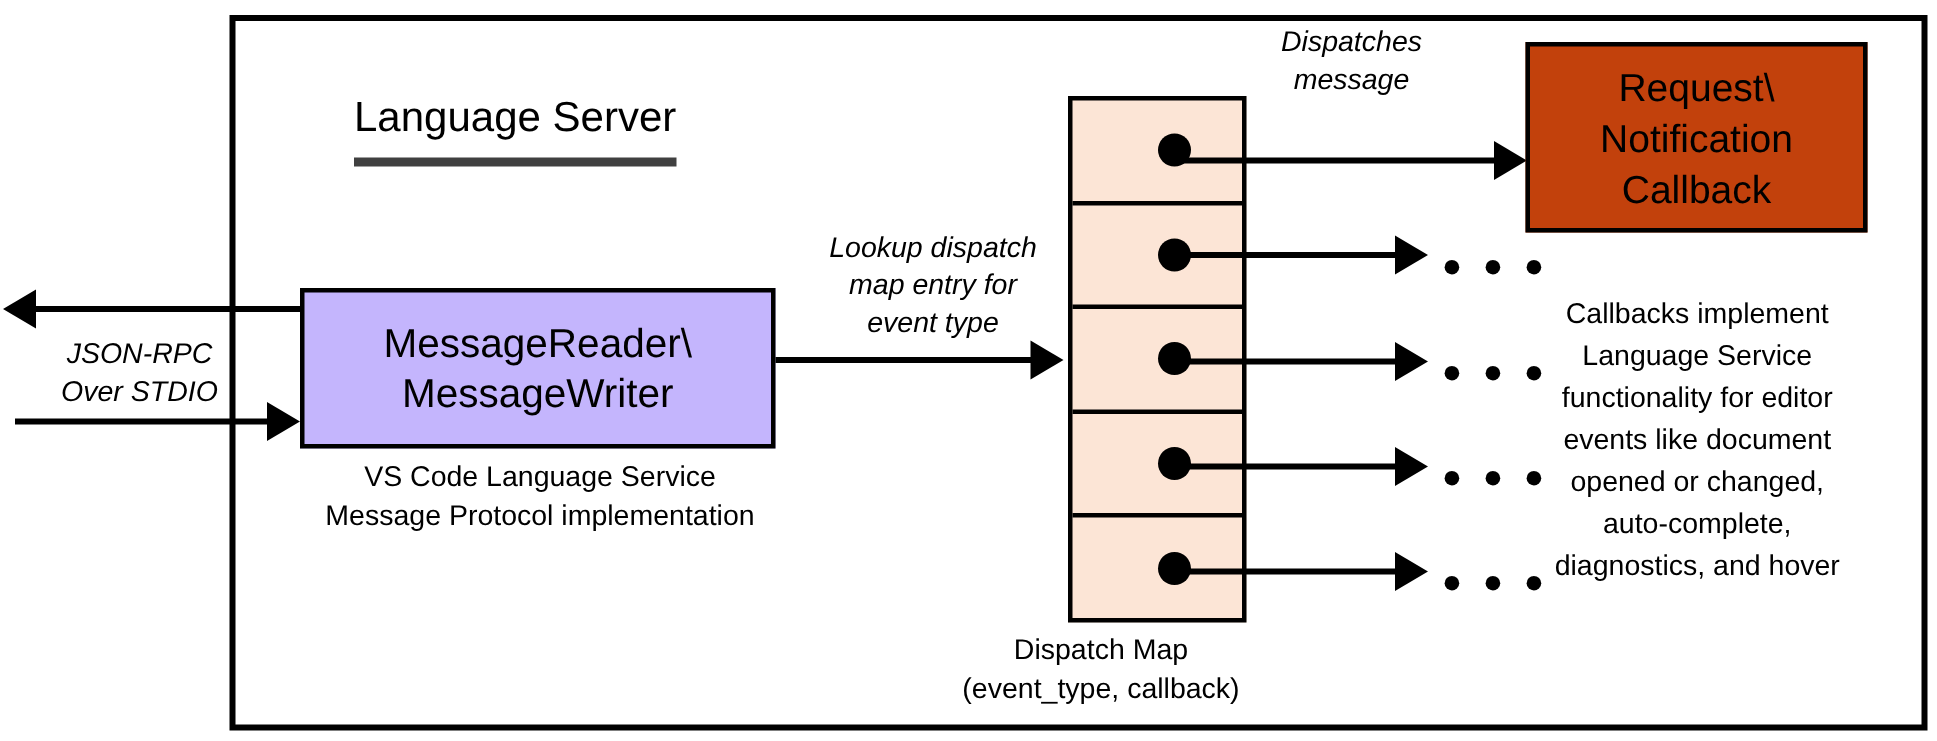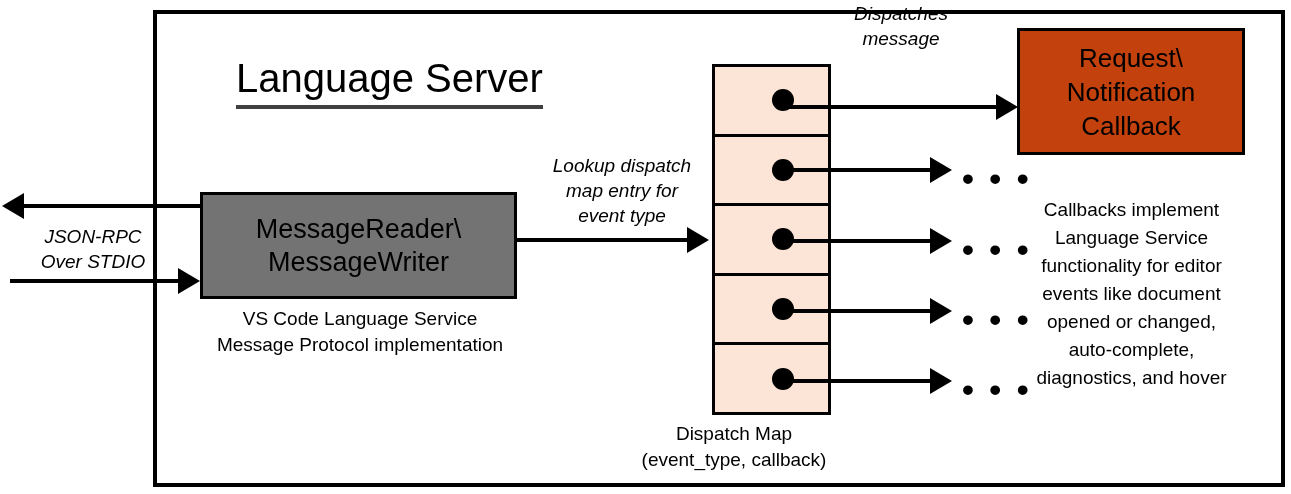--- a/index.html
+++ b/index.html
@@ -29,44 +29,44 @@
     border: 4px solid #000000;
     box-sizing: border-box;
     background: transparent;
   }
 
   
   .title {
     position: absolute;
     left: 236px;
     top: 52px;
-    font-size: 40px;
+    font-size: 28px;
     line-height: 52px;
     letter-spacing: 0px;
     white-space: nowrap;
-    border-bottom: 4px solid #404040;
+    border-bottom: 6px solid #404040;
     padding-bottom: 1px;
   }
 
   
   .box {
     position: absolute;
     border: 3px solid #000000;
     box-sizing: border-box;
     display: flex;
     align-items: center;
     justify-content: center;
     text-align: center;
   }
   .box-reader {
     left: 200px;
     top: 192px;
     width: 317px;
     height: 107px;
-    background: #737373;
+    background: #c4b5fd;
     font-size: 27px;
     line-height: 33px;
   }
   .box-callback {
     left: 1017px;
     top: 28px;
     width: 228px;
     height: 127px;
     background: #c2410c;
     font-size: 26px;
@@ -114,21 +114,21 @@
     top: 224px;
     width: 150px;
   }
   .annot-lookup {
     left: 522px;
     top: 153px;
     width: 200px;
   }
   .annot-dispatches {
     left: 822px;
-    top: 1px;
+    top: 16px;
     width: 158px;
   }
 
   
   .dispatch-map {
     position: absolute;
     left: 712px;
     top: 64px;
     width: 119px;
     height: 351px;

